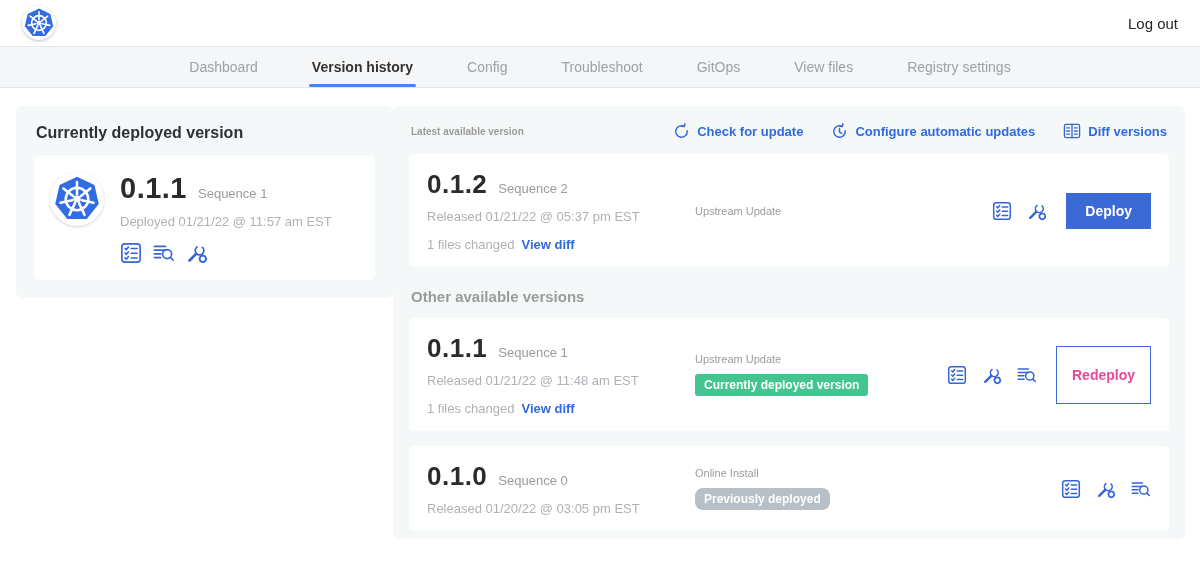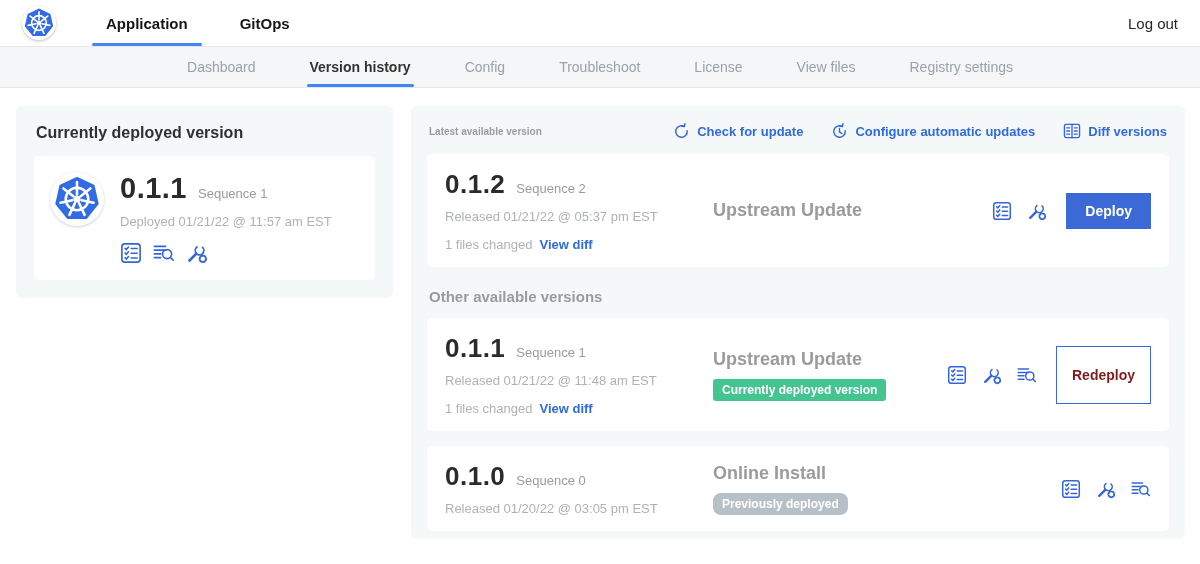--- a/index.html
+++ b/index.html
@@ -36,21 +36,21 @@
   .logout{align-self:center;margin-left:24px;font-size:15px;color:#262626;cursor:pointer;}
   
   .subnav{height:41px;background:#f4f6f7;border-bottom:1px solid #e3e7e9;
     display:flex;justify-content:center;}
   .snav-item{position:relative;display:flex;align-items:center;padding:0 3px;margin:0 24px;
     font-size:14px;color:#9aa2a9;cursor:pointer;}
   .snav-item.active{color:#323232;font-weight:600;}
   .snav-item.active::after{content:"";position:absolute;left:0;right:0;bottom:0;height:3px;
     background:var(--underline);border-radius:2px;}
   
-  .main{display:flex;align-items:flex-start;gap:18px;padding:18px 15px 0 16px;}
+  .main{display:flex;align-items:flex-start;padding:18px 15px 0 16px;}
   .panel{background:var(--card-bg);border-radius:6px;}
   
   .deployed-card{width:377px;flex:none;padding:16px 18px 18px;}
   .deployed-title{font-size:16px;font-weight:700;color:#2e3033;margin:2px 0 14px 2px;}
   .deployed-inner{background:#fff;border-radius:5px;padding:16px;display:flex;gap:16px;}
   .logo-big{width:54px;height:54px;border-radius:50%;background:#fff;flex:none;
     box-shadow:0 1px 3px rgba(0,0,0,.18);display:flex;align-items:center;justify-content:center;}
   .ver-line{display:flex;align-items:baseline;}
   .ver-num{font-size:29px;font-weight:800;color:#2b2b2b;letter-spacing:.5px;}
   .ver-num.small{font-size:26px;}
@@ -63,29 +63,29 @@
   .avail-head{display:flex;align-items:center;justify-content:space-between;margin:2px 2px 14px;}
   .avail-title{font-size:10px;font-weight:600;color:var(--muted);}
   .avail-actions{display:flex;align-items:center;gap:28px;}
   .action-link{display:flex;align-items:center;gap:7px;color:#2f6ade;font-weight:700;
     font-size:13px;cursor:pointer;justify-content:center;}
   .vrow{background:#fff;border-radius:5px;padding:15px 18px;display:flex;align-items:center;}
   .vrow-left{width:250px;flex:none;}
   .files-line{display:flex;align-items:baseline;margin-top:13px;font-size:13px;color:var(--silver);}
   .view-diff{color:#2f6ade;font-weight:700;margin-left:7px;cursor:pointer;}
   .vrow-mid{flex:1;padding-left:18px;}
-  .source{font-size:18px;font-weight:700;color:var(--muted);}
+  .source{font-size:11px;font-weight:400;color:var(--muted);}
   .badge{display:inline-block;margin-top:9px;font-size:12px;font-weight:700;color:#fff;
     padding:4px 9px;border-radius:3px;}
   .badge.green{background:#44c490;}
   .badge.gray{background:#b6c0c6;border-radius:8px;}
   .vrow-right{margin-left:auto;display:flex;align-items:center;gap:15px;}
   .btn{font-family:inherit;font-size:14px;font-weight:700;border-radius:0;cursor:pointer;}
   .btn-primary{background:#3b6ad6;color:#fff;border:none;padding:10px 19px;margin-left:4px;}
-  .btn-outline{background:#fff;color:#7f1d1d;border:1px solid #3b6ad6;padding:20px 15px;margin-left:4px;}
+  .btn-outline{background:#fff;color:#ec4899;border:1px solid #3b6ad6;padding:20px 15px;margin-left:4px;}
   .other-title{font-size:15px;font-weight:600;color:var(--muted);margin:21px 2px 13px;}
   .row-gap{height:15px;}
 </style>
 </head>
 <body>
 
 <svg width="0" height="0" style="position:absolute">
   <defs>
     <symbol id="i-k8s" viewBox="0 0 20 20">
       <polygon points="10,0.3 17.6,3.95 19.46,12.16 14.21,18.74 5.79,18.74 0.54,12.16 2.42,3.95" fill="#326ce5"></polygon>
@@ -156,38 +156,30 @@
     </symbol>
   </defs>
 </svg>
 
 <div class="header">
   <div class="logo-wrap">
     <svg class="icon" width="30" height="30">
         <use href="#i-k8s"></use>
       </svg>
   </div>
-  <div class="header-tabs">
-    <div class="htab active">
-      <span>Application</span>
-    </div>
-    <div class="htab">
-      <span>GitOps</span>
-    </div>
-  </div>
   <div class="header-spacer"></div>
   <div class="logout">Log out</div>
 </div>
 
 <div class="subnav">
   <div class="snav-item">Dashboard</div>
   <div class="snav-item active">Version history</div>
   <div class="snav-item">Config</div>
   <div class="snav-item">Troubleshoot</div>
-  <div class="snav-item">License</div>
+  <div class="snav-item">GitOps</div>
   <div class="snav-item">View files</div>
   <div class="snav-item">Registry settings</div>
 </div>
 
 <div class="main">
 
   <div class="panel deployed-card">
     <div class="deployed-title">Currently deployed version</div>
     <div class="deployed-inner">
       <div class="logo-big">

